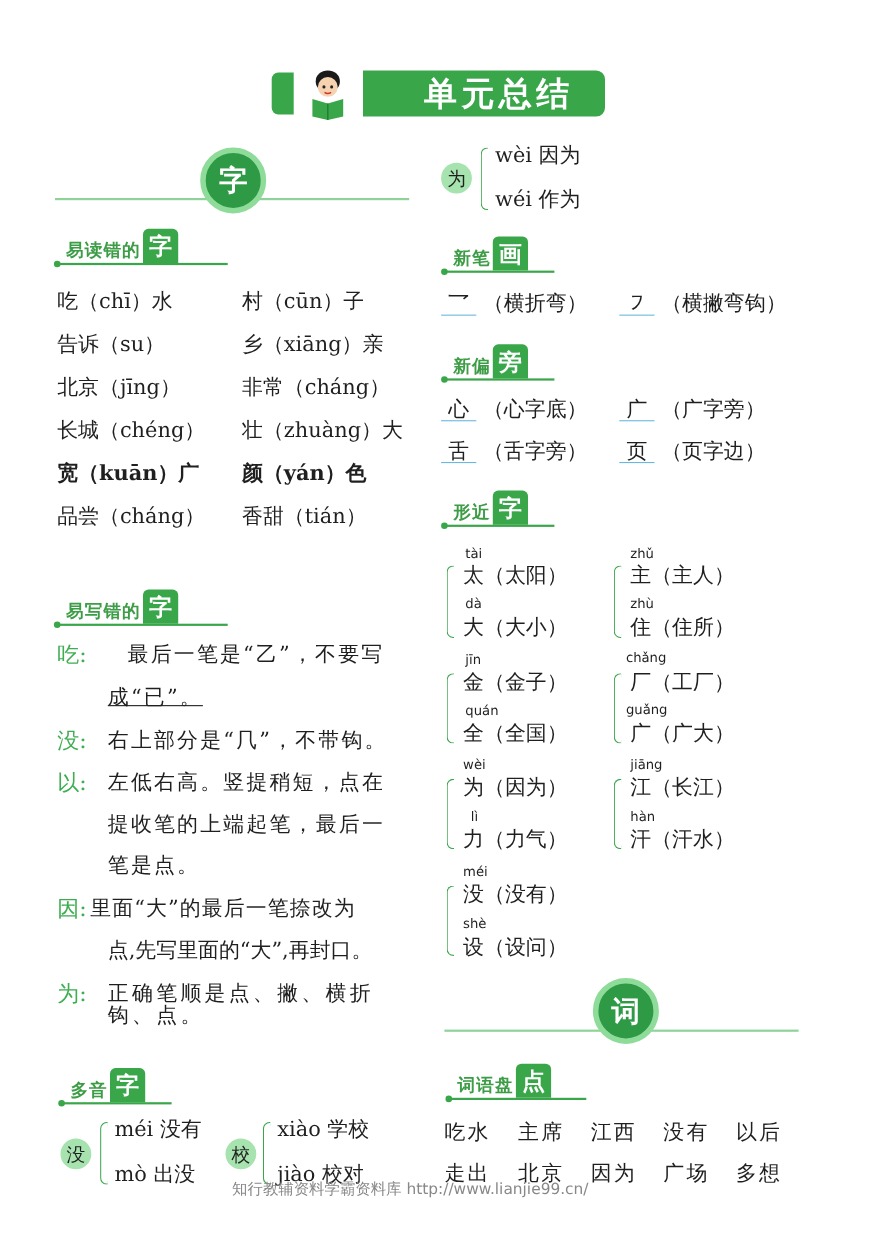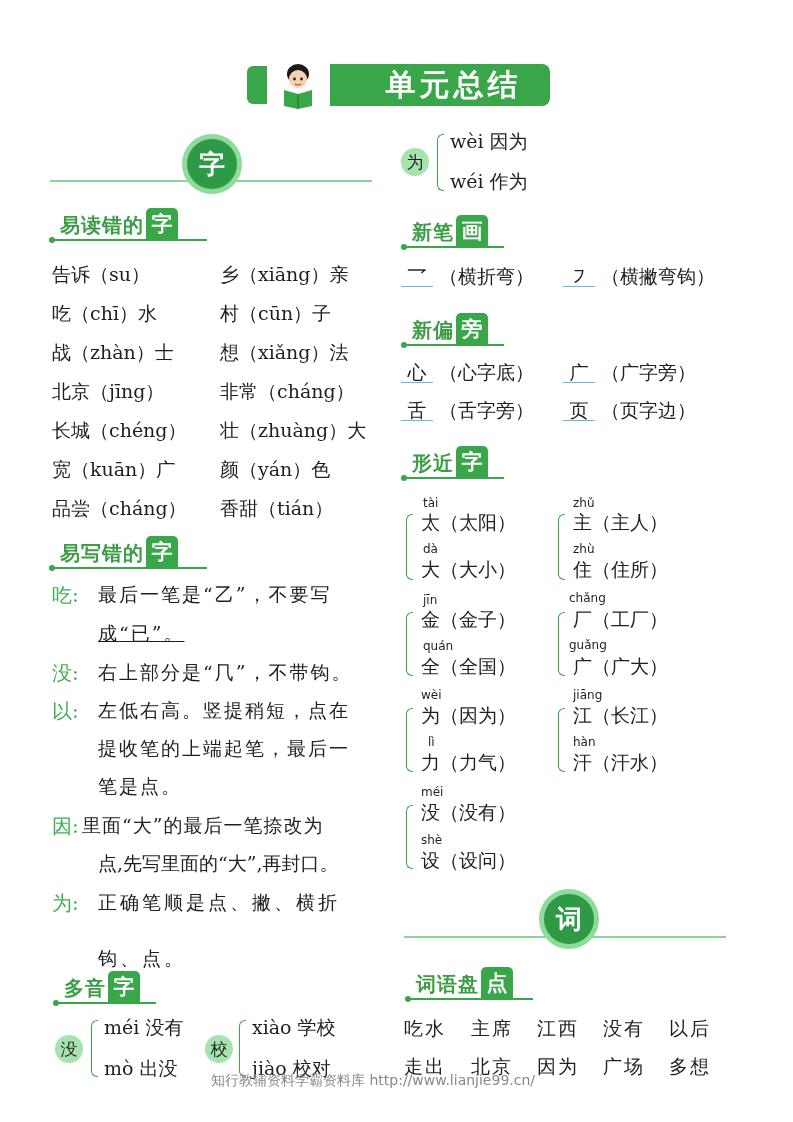--- a/index.html
+++ b/index.html
@@ -16,21 +16,21 @@
   .banner-main { left:330px; top:64px; width:193px; height:42px; background:#3aa64a; border-radius:0 8px 8px 0;
     color:#fff; font-size:30px; font-weight:bold; display:flex; align-items:center; justify-content:center; letter-spacing:4px;padding-left:27px;}
 
   
   .big-circle { width:50px; height:50px; border-radius:50%; background:#2e9a45; border:5px solid #8fdc9a;
     color:#fff; font-size:26px; font-weight:bold; display:flex; align-items:center; justify-content:center; box-sizing:content-box; }
   .section-line { height:2px; background:#8fd39a; }
 
   
   .sub-head { display:flex; align-items:flex-end; height:32px; }
-  .sub-head .txt { color:#3c9d46; font-weight:bold; font-size:20px; letter-spacing:1px; }
+  .sub-head .txt { color:#3c9d46; font-weight:bold; font-size:16px; letter-spacing:1px; }
   .sub-head .box { background:#3aa64a; color:#fff; font-weight:bold; font-size:21px; width:32px; height:31px;
     display:flex; align-items:center; justify-content:center; border-radius:5px 5px 0 0; margin-left:2px;}
   .sub-underline { height:2px; background:#3aa64a; }
   .sub-dot { width:6px; height:6px; border-radius:50%; background:#3aa64a; }
 
   .row-text { font-size:19px; line-height:20px; white-space:nowrap; }
   .tip-key { color:#3fae52; font-size:20px; }
   .tip-line { font-size:19px; letter-spacing:2px; white-space:nowrap; }
 
   .poly-circle { width:28px; height:28px; border-radius:50%; background:#a6e3ae; font-size:17px;
@@ -67,81 +67,77 @@
 
 <div class="abs sub-head sans" style="left:60px; top:207px;">
   <span class="txt">易读错的</span>
   <span class="box">字</span>
 </div>
 <div class="abs sub-dot" style="left:49px; top:237px;"></div>
 <div class="abs sub-underline" style="left:52px; top:239px; width:155px;"></div>
 
 <div class="abs" style="left:52px; top:264px; width:330px;">
   <div style="position:relative;height:39px;">
+    <span class="row-text abs" style="left:0;">吃（chī）水</span>
+    <span class="row-text abs" style="left:168px;">村（cūn）子</span>
+  </div>
+  <div style="position:relative;height:39px;">
     <span class="row-text abs" style="left:0;">告诉（su）</span>
     <span class="row-text abs" style="left:168px;">乡（xiāng）亲</span>
   </div>
   <div style="position:relative;height:39px;">
-    <span class="row-text abs" style="left:0;">吃（chī）水</span>
-    <span class="row-text abs" style="left:168px;">村（cūn）子</span>
-  </div>
-  <div style="position:relative;height:39px;">
-    <span class="row-text abs" style="left:0;">战（zhàn）士</span>
-    <span class="row-text abs" style="left:168px;">想（xiǎng）法</span>
-  </div>
-  <div style="position:relative;height:39px;">
     <span class="row-text abs" style="left:0;">北京（jīng）</span>
     <span class="row-text abs" style="left:168px;">非常（cháng）</span>
   </div>
   <div style="position:relative;height:39px;">
     <span class="row-text abs" style="left:0;">长城（chéng）</span>
     <span class="row-text abs" style="left:168px;">壮（zhuàng）大</span>
   </div>
-  <div style="position:relative;height:39px;">
+  <div style="position:relative;height:39px;font-weight:bold;">
     <span class="row-text abs" style="left:0;">宽（kuān）广</span>
     <span class="row-text abs" style="left:168px;">颜（yán）色</span>
   </div>
   <div style="position:relative;height:39px;">
     <span class="row-text abs" style="left:0;">品尝（cháng）</span>
     <span class="row-text abs" style="left:168px;">香甜（tián）</span>
   </div>
 </div>
 
 <div class="abs sub-head sans" style="left:60px; top:535px;">
   <span class="txt">易写错的</span>
   <span class="box">字</span>
 </div>
 <div class="abs sub-dot" style="left:49px; top:565px;"></div>
 <div class="abs sub-underline" style="left:52px; top:567px; width:155px;"></div>
 
 <div class="abs" style="left:52px; top:582px; width:330px;">
   <div class="abs" style="top:0;">
     <span class="tip-key abs" style="left:0;top:0;">吃:</span>
-    <div class="tip-line abs" style="left:46px;top:0;">最后一笔是“乙”，不要写</div>
+    <div class="tip-line abs" style="left:64px;top:0;">最后一笔是“乙”，不要写</div>
     <div class="tip-line abs" style="left:46px;top:39px;text-decoration:underline;">成“已”。</div>
   </div>
   <div class="abs" style="top:78px;">
     <span class="tip-key abs" style="left:0;top:0;">没:</span>
     <div class="tip-line abs" style="left:46px;top:0;">右上部分是“⺇”，不带钩。</div>
   </div>
   <div class="abs" style="top:116px;">
     <span class="tip-key abs" style="left:0;top:0;">以:</span>
     <div class="tip-line abs" style="left:46px;top:0;">左低右高。竖提稍短，点在</div>
     <div class="tip-line abs" style="left:46px;top:38px;">提收笔的上端起笔，最后一</div>
     <div class="tip-line abs" style="left:46px;top:76px;">笔是点。</div>
   </div>
   <div class="abs" style="top:231px;">
     <span class="tip-key abs" style="left:0;top:0;">因:</span>
     <div class="tip-line abs" style="left:30px;top:0;letter-spacing:1px;">里面“大”的最后一笔捺改为</div>
     <div class="tip-line abs" style="left:46px;top:38px;letter-spacing:0;">点,先写里面的“大”,再封口。</div>
   </div>
   <div class="abs" style="top:308px;">
     <span class="tip-key abs" style="left:0;top:0;">为:</span>
     <div class="tip-line abs" style="left:46px;top:0;letter-spacing:3px;">正确笔顺是点、撇、横折</div>
-    <div class="tip-line abs" style="left:46px;top:56px;letter-spacing:3px;">钩、点。</div>
+    <div class="tip-line abs" style="left:46px;top:20px;letter-spacing:3px;">钩、点。</div>
   </div>
 </div>
 
 <div class="abs sub-head sans" style="left:64px; top:970px;">
   <span class="txt">多音</span>
   <span class="box">字</span>
 </div>
 <div class="abs sub-dot" style="left:53px; top:1000px;"></div>
 <div class="abs sub-underline" style="left:56px; top:1002px; width:100px;"></div>
 

